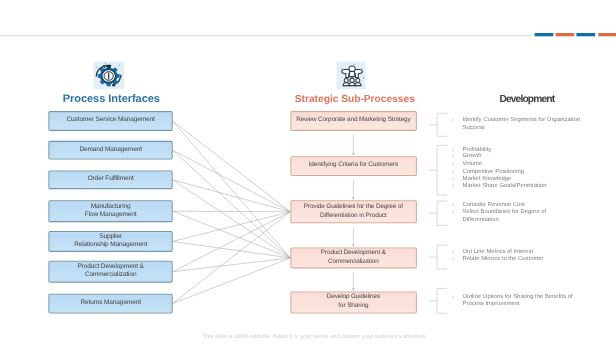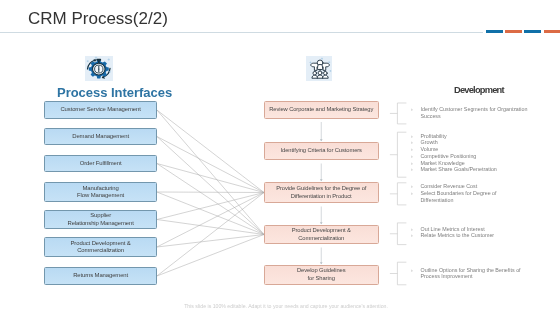--- a/index.html
+++ b/index.html
@@ -26,21 +26,20 @@
   .acttxt{flex:1;white-space:pre-line;}
 
   svg.lay{position:absolute;left:0;top:0;width:560px;height:315px;overflow:visible;}
   .foot{position:absolute;left:6px;top:302.5px;width:560px;text-align:center;font-size:5.2px;color:#cdcdcd;}
 </style>
 </head>
 <body>
 
 <div id="slide">
 
-  <div class="ttl">CRM Process(2/2)</div>
   <div class="rule"></div>
   <div class="dash" style="left:486px;width:17px;background:#1070a8"></div>
   <div class="dash" style="left:505.2px;width:17px;background:#dc6b45"></div>
   <div class="dash" style="left:524.4px;width:17px;background:#1070a8"></div>
   <div class="dash" style="left:543.6px;width:17px;background:#dc6b45"></div>
 
   <div class="icon-tile" style="left:85.3px;top:55.8px;width:27.6px;height:25.4px;">
     <svg width="27.6" height="25.4" viewBox="1 1.5 50 49" preserveAspectRatio="none">
 
       <path d="M18.5,9.6 A20,20 0 0 0 5.6,26.5" fill="none" stroke="#15303f" stroke-width="2.3" stroke-linecap="round"></path>
@@ -93,21 +92,22 @@
         <circle cx="24.0" cy="35.2" r="4.0"></circle>
         <circle cx="34.8" cy="35.8" r="3.7"></circle>
         <path d="M7.4,45.6 C7.4,42.2 9.9,40.1 13.2,40.1 C16.5,40.1 19.0,42.2 19.0,45.6 Z"></path>
         <path d="M18.0,45.6 C18.0,42.0 20.7,39.7 24.0,39.7 C27.3,39.7 30.0,42.0 30.0,45.6 Z"></path>
         <path d="M29.0,45.6 C29.0,42.2 31.5,40.1 34.8,40.1 C38.1,40.1 40.6,42.2 40.6,45.6 Z"></path>
       </g>
       </g>
     </svg>
   </div>
 
-  <div class="colhead" style="left:57px;top:84.5px;color:#2e74a3;font-size:13px;letter-spacing:-0.03px">Process Interfaces</div>
+  <div class="colhead" style="left:57px;top:84.5px;color:#2e74a3;font-size:10px;letter-spacing:-0.03px">Process Interfaces</div>
+  <div class="colhead" style="left:268px;top:84.5px;color:#e0745c;font-size:9.3px;letter-spacing:-0.02px">Strategic Sub-Processes</div>
   <div class="colhead" style="left:454px;top:84.5px;color:#3a3a3a;font-size:9.3px;letter-spacing:-0.78px">Development</div>
 
   <svg class="lay" id="conn">
       <line x1="156.89999999999998" y1="110" x2="264" y2="192.5" stroke="#a9a9a9" stroke-width="0.5"></line>
       <line x1="156.89999999999998" y1="110" x2="264" y2="234.5" stroke="#a9a9a9" stroke-width="0.5"></line>
       <line x1="156.89999999999998" y1="136.5" x2="264" y2="192.5" stroke="#a9a9a9" stroke-width="0.5"></line>
       <line x1="156.89999999999998" y1="136.5" x2="264" y2="234.5" stroke="#a9a9a9" stroke-width="0.5"></line>
       <line x1="156.89999999999998" y1="163.5" x2="264" y2="192.5" stroke="#a9a9a9" stroke-width="0.5"></line>
       <line x1="156.89999999999998" y1="163.5" x2="264" y2="234.5" stroke="#a9a9a9" stroke-width="0.5"></line>
       <line x1="156.89999999999998" y1="192" x2="264" y2="192.5" stroke="#a9a9a9" stroke-width="0.5"></line>

